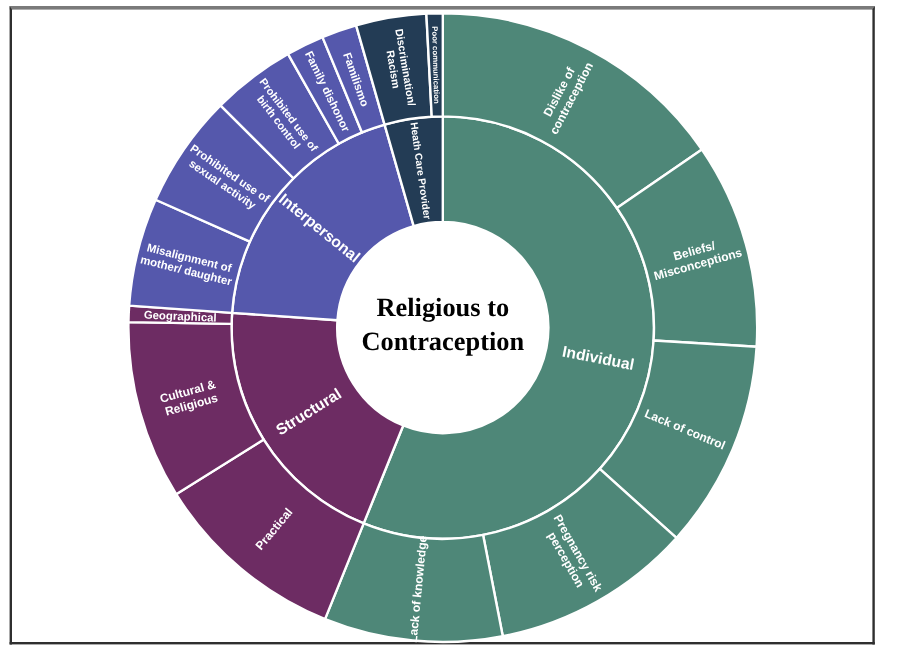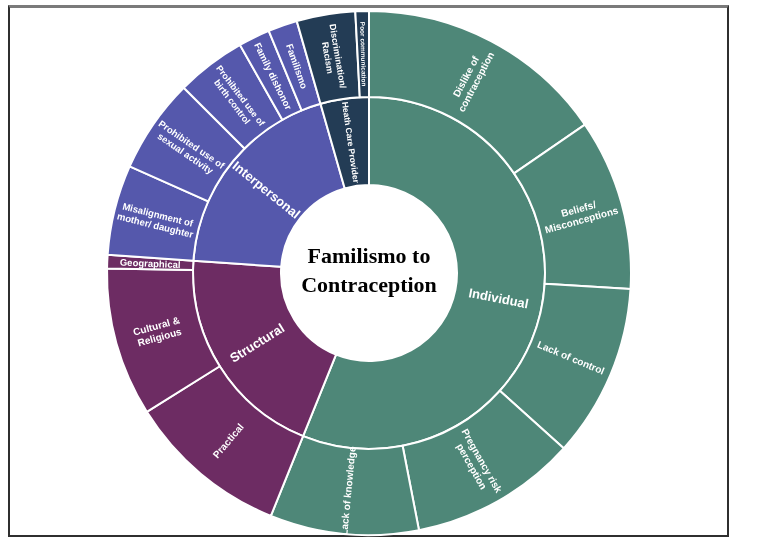--- a/index.html
+++ b/index.html
@@ -67,15 +67,15 @@
     <text transform="translate(188.51636469177853,148.9570341134617) rotate(394.5)" font-size="9.5"><tspan x="0" y="-2.1374999999999997">Prohibited use of</tspan><tspan x="0" y="8.7875">sexual activity</tspan></text>
     <text transform="translate(236.44061661860601,98.67556144491786) rotate(412.75)" font-size="9"><tspan x="0" y="-2.025">Prohibited use of</tspan><tspan x="0" y="8.325">birth control</tspan></text>
     <text transform="translate(272.99671885319214,76.16410386048238) rotate(424)" font-size="9.5"><tspan x="0" y="3.3249999999999997">Family dishonor</tspan></text>
     <text transform="translate(296.7977486874496,66.24450453398023) rotate(430.75)" font-size="9.5"><tspan x="0" y="3.3249999999999997">Familismo</tspan></text>
     <text transform="translate(350.6291506732713,142.28461492611274) rotate(442)" font-size="8.5"><tspan x="0" y="2.9749999999999996">Heath Care Provider</tspan></text>
     <text transform="translate(332.8545743165117,57.0034532633463) rotate(440.5)" font-size="9"><tspan x="0" y="-2.025">Discrimination/</tspan><tspan x="0" y="8.325">Racism</tspan></text>
     <text transform="translate(363.2672483205757,54.07504583035296) rotate(448.5)" font-size="6.5"><tspan x="0" y="2.275">Poor communication</tspan></text>
   </svg>
 
 <div class="center-title">
-  <span>Familismo to</span>
+  <span>Religious to</span>
   <span>Contraception</span>
 </div>
 
 </body></html>

